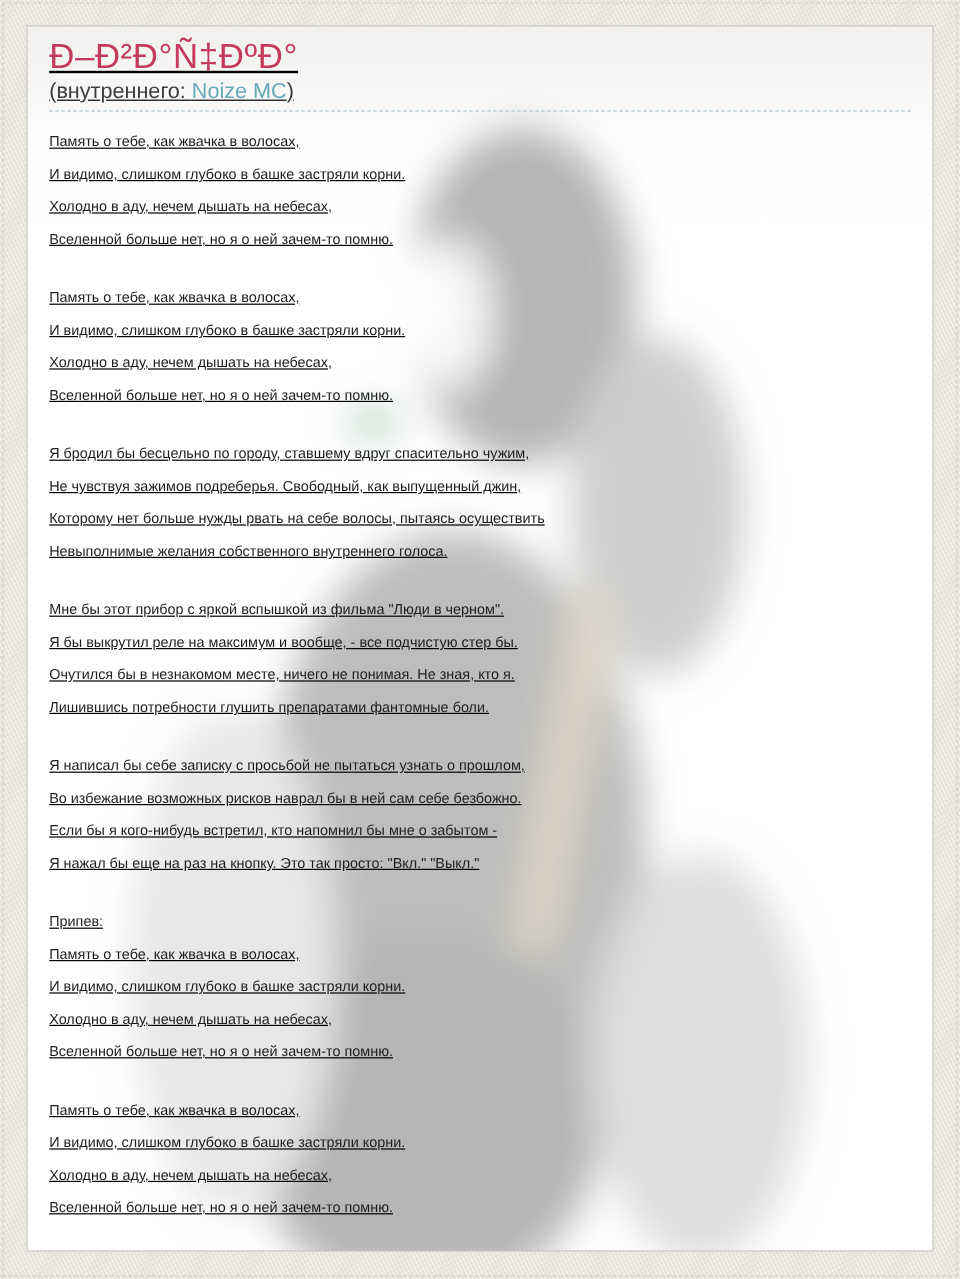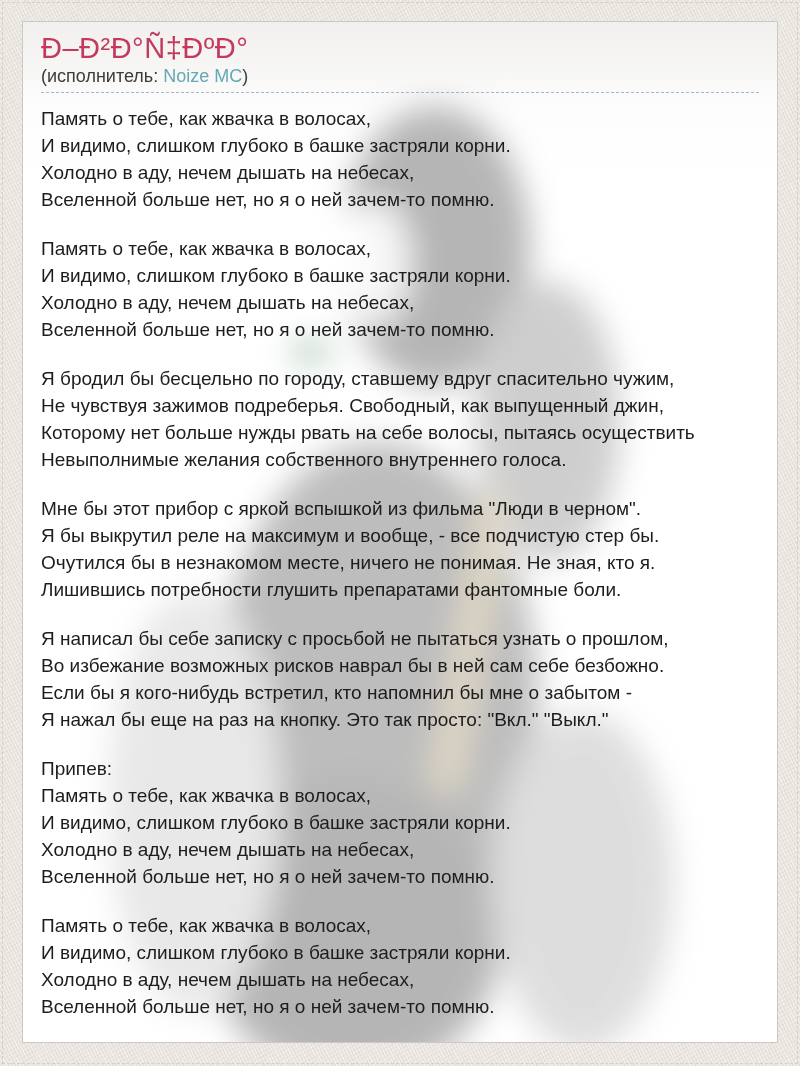--- a/index.html
+++ b/index.html
@@ -32,20 +32,21 @@
     border:1px dashed var(--outer-dash);
     pointer-events:none;
   }
   .card{
     position:absolute;
     left:22px; top:21px;
     width:756px; height:1022px;
     background:linear-gradient(180deg,#f1f0ee 0,#fdfdfd 90px,var(--card-background) 160px);
     border:1px solid var(--card-border);
     overflow:hidden;
+    text-decoration:underline;
   }
   .watermark{
     position:absolute; left:0; top:0;
     width:756px; height:1022px;
     pointer-events:none;
   }
   .content{
     position:relative;
     padding:10px 18px 0 18px;
   }
@@ -66,21 +67,21 @@
     text-decoration:none;
     cursor:pointer;
   }
   .sep{
     margin-top:4px;
     border-top:1px dashed var(--separator);
     height:0;
   }
   .lyrics{
     padding-top:12px;
-    font-size:19px;
+    font-size:12px;
     line-height:27px;
     color:var(--body-text);
   }
   .lyrics p.stanza{ margin:0 0 22px 0; }
 </style>
 </head>
 <body>
 
 <div class="page">
   <div class="card">
@@ -101,21 +102,21 @@
         <rect x="432" y="470" width="30" height="300" fill="#c2b28e" transform="rotate(10 447 620)"></rect>
         <ellipse cx="330" cy="910" rx="150" ry="150" fill="#6e6e6e"></ellipse>
         <ellipse cx="560" cy="860" rx="90" ry="170" fill="#bdbdbd"></ellipse>
         <ellipse cx="170" cy="780" rx="85" ry="210" fill="#d2d2d2"></ellipse>
       </g>
     </svg>
 
     <div class="content">
       <h1 class="title">Ð–Ð²Ð°Ñ‡ÐºÐ°</h1>
 
-      <div class="subtitle"><span>(исполнитель: </span><a class="artist" href="#">Noize MC</a><span>)</span></div>
+      <div class="subtitle"><span>(внутреннего: </span><a class="artist" href="#">Noize MC</a><span>)</span></div>
 
       <div class="sep"></div>
 
       <div class="lyrics">
           <p class="stanza">Память о тебе, как жвачка в волосах,<br>И видимо, слишком глубоко в башке застряли корни.<br>Холодно в аду, нечем дышать на небесах,<br>Вселенной больше нет, но я о ней зачем-то помню.</p>
           <p class="stanza">Память о тебе, как жвачка в волосах,<br>И видимо, слишком глубоко в башке застряли корни.<br>Холодно в аду, нечем дышать на небесах,<br>Вселенной больше нет, но я о ней зачем-то помню.</p>
           <p class="stanza">Я бродил бы бесцельно по городу, ставшему вдруг спасительно чужим,<br>Не чувствуя зажимов подреберья. Свободный, как выпущенный джин,<br>Которому нет больше нужды рвать на себе волосы, пытаясь осуществить<br>Невыполнимые желания собственного внутреннего голоса.</p>
           <p class="stanza">Мне бы этот прибор с яркой вспышкой из фильма "Люди в черном".<br>Я бы выкрутил реле на максимум и вообще, - все подчистую стер бы.<br>Очутился бы в незнакомом месте, ничего не понимая. Не зная, кто я.<br>Лишившись потребности глушить препаратами фантомные боли.</p>
           <p class="stanza">Я написал бы себе записку с просьбой не пытаться узнать о прошлом,<br>Во избежание возможных рисков наврал бы в ней сам себе безбожно.<br>Если бы я кого-нибудь встретил, кто напомнил бы мне о забытом -<br>Я нажал бы еще на раз на кнопку. Это так просто: "Вкл." "Выкл."</p>
           <p class="stanza">Припев:<br>Память о тебе, как жвачка в волосах,<br>И видимо, слишком глубоко в башке застряли корни.<br>Холодно в аду, нечем дышать на небесах,<br>Вселенной больше нет, но я о ней зачем-то помню.</p>

